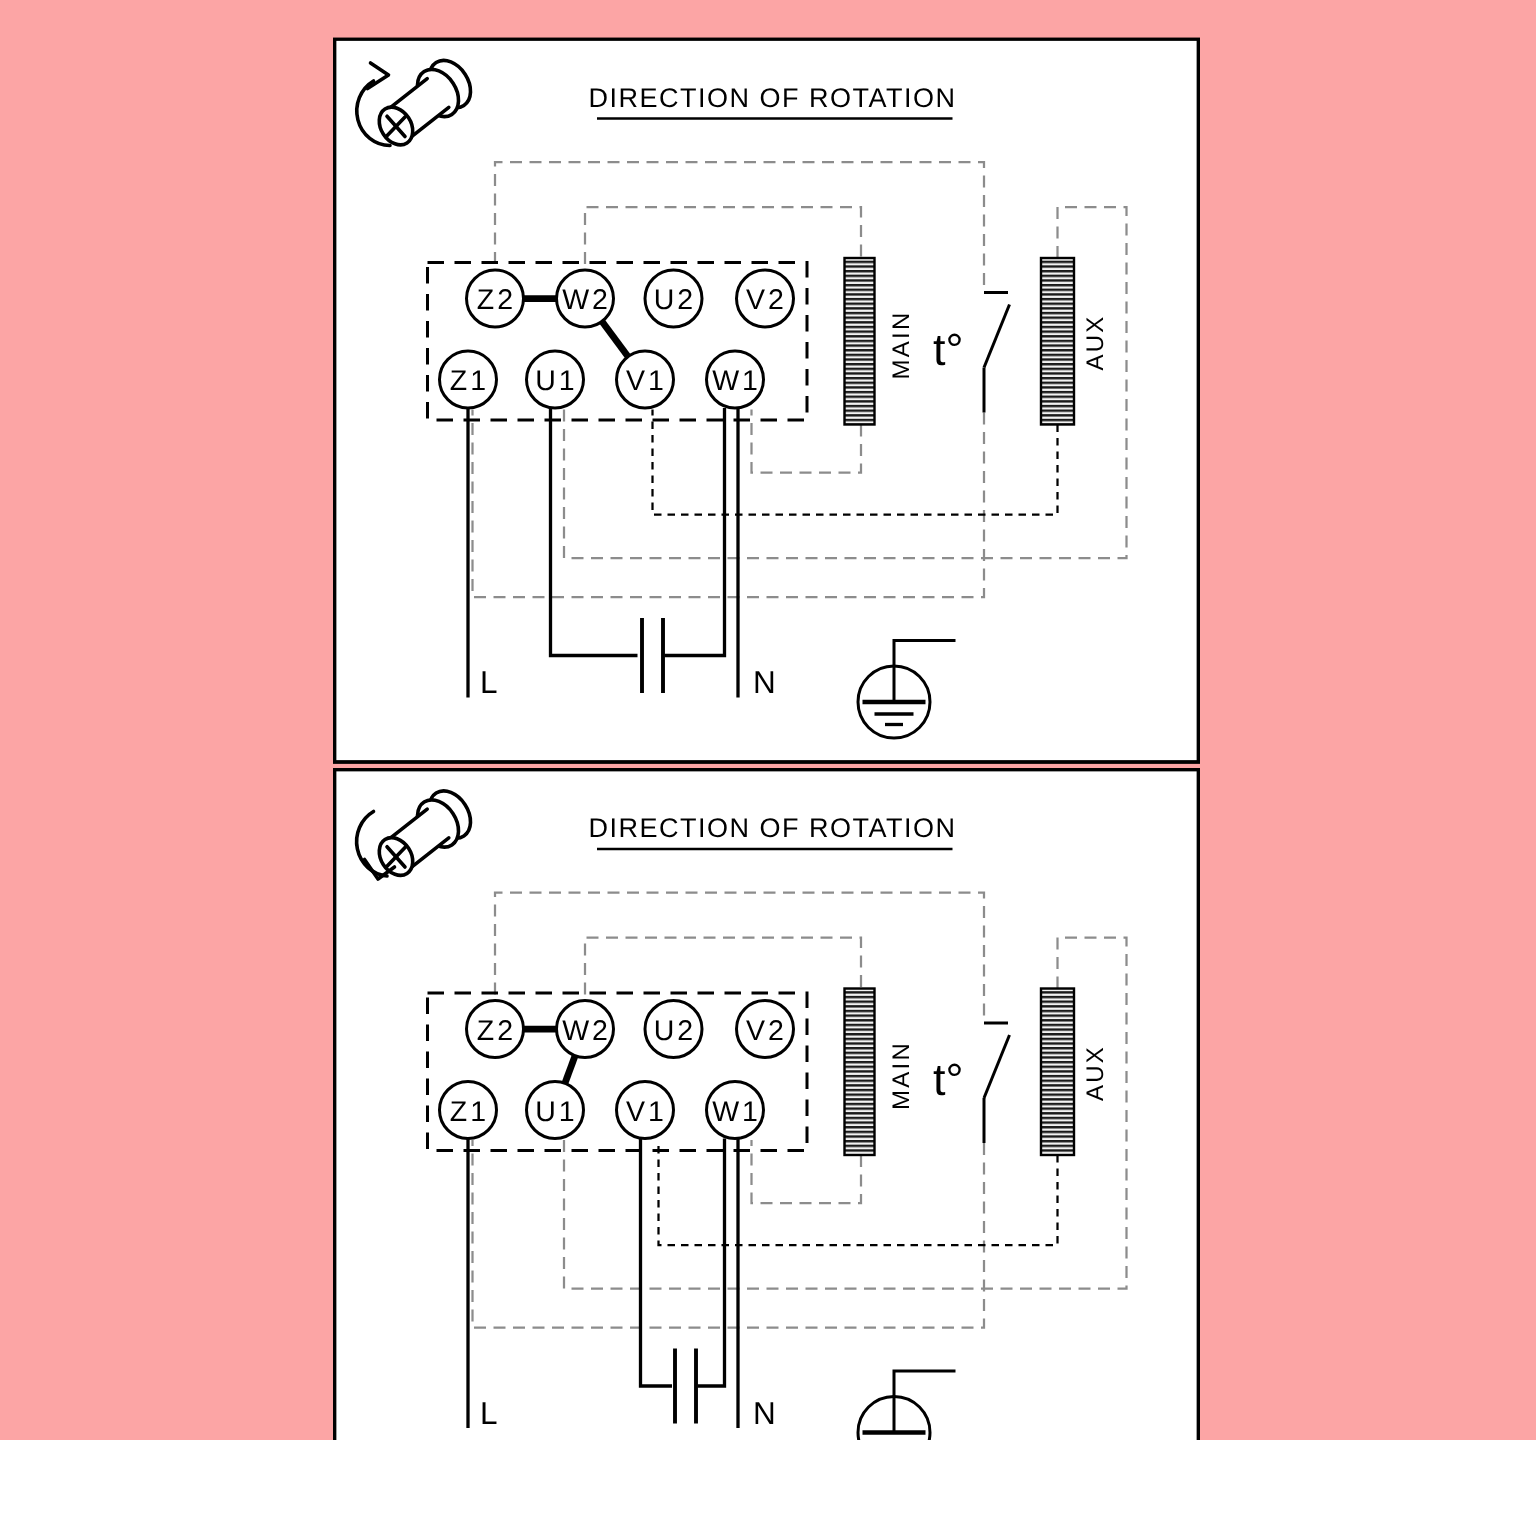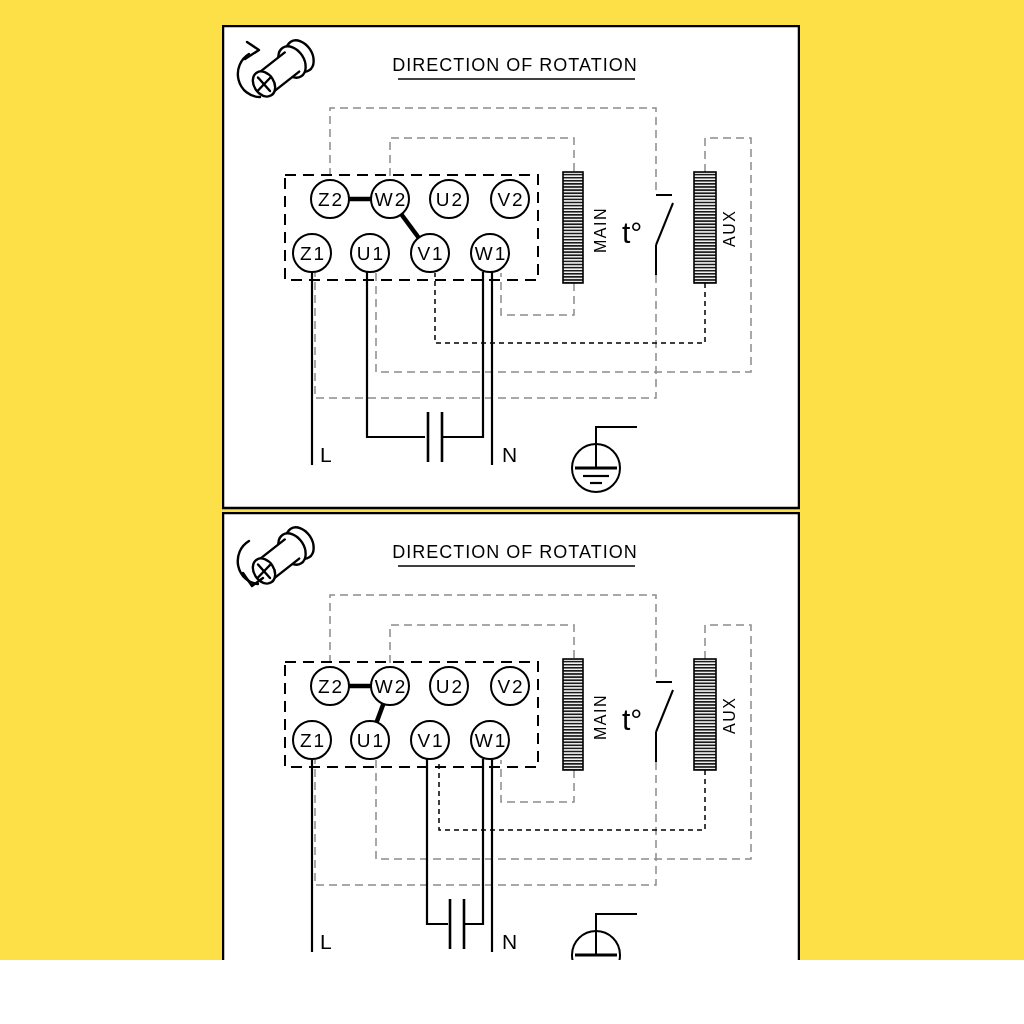--- a/index.html
+++ b/index.html
@@ -1,16 +1,16 @@
 <!DOCTYPE html>
 <html><head>
 <meta charset="utf-8">
 <style>
   html,body{margin:0;padding:0;background:#ffffff;}
-  .stage{position:relative;width:1024px;height:960px;background:#fde047;overflow:hidden;
+  .stage{position:relative;width:1024px;height:960px;background:#fca5a5;overflow:hidden;
          font-family:"Liberation Sans", sans-serif;}
   svg.panel{position:absolute;left:222px;}
   svg text{font-family:"Liberation Sans", sans-serif;fill:#000;}
   .pborder{fill:#fff;stroke:#000;stroke-width:2.5;}
   .title-txt{font-size:18px;letter-spacing:1px;}
   .gdash{fill:none;stroke:#8c8c8c;stroke-width:1.5;stroke-dasharray:8 5;}
   .bdash{fill:none;stroke:#000;stroke-width:1.5;stroke-dasharray:5 4;}
   .boxdash{fill:none;stroke:#000;stroke-width:2;stroke-dasharray:11 7;}
   .wire{fill:none;stroke:#000;stroke-width:2.2;}
   .plate{fill:none;stroke:#000;stroke-width:2.6;}

